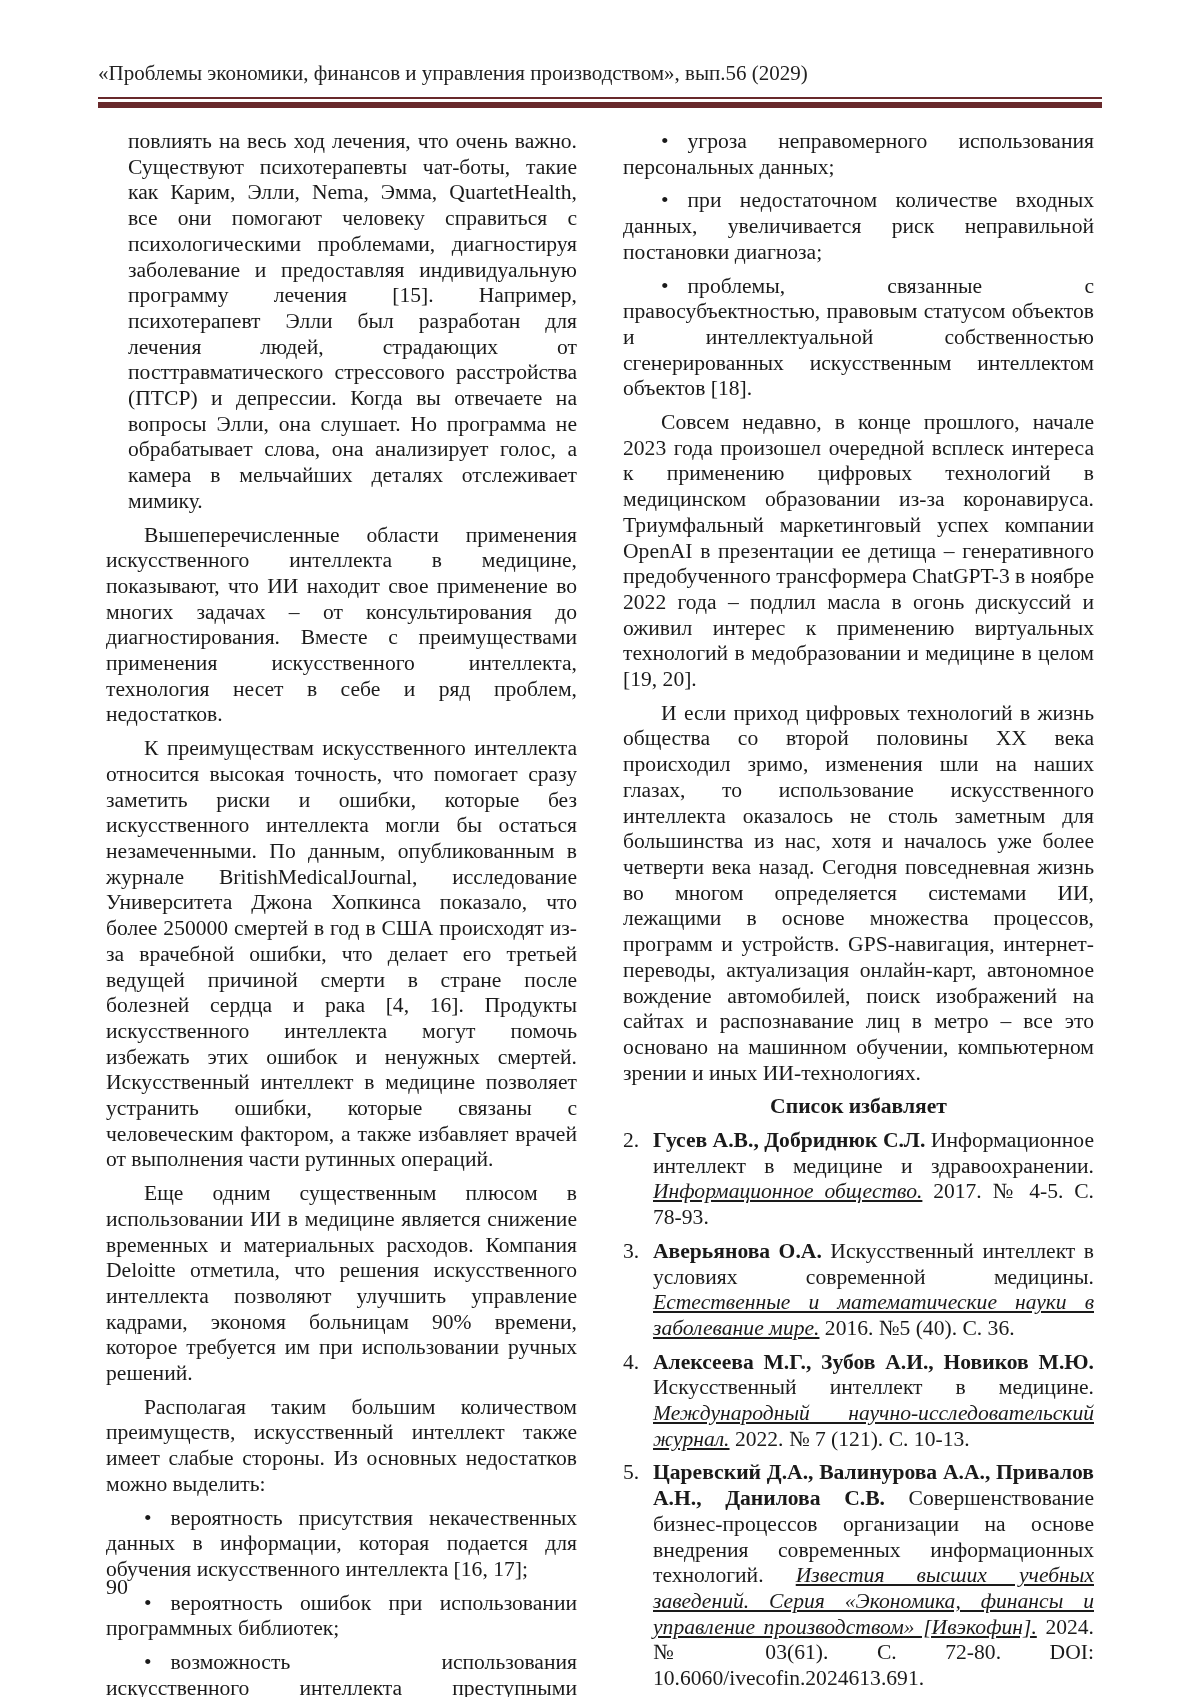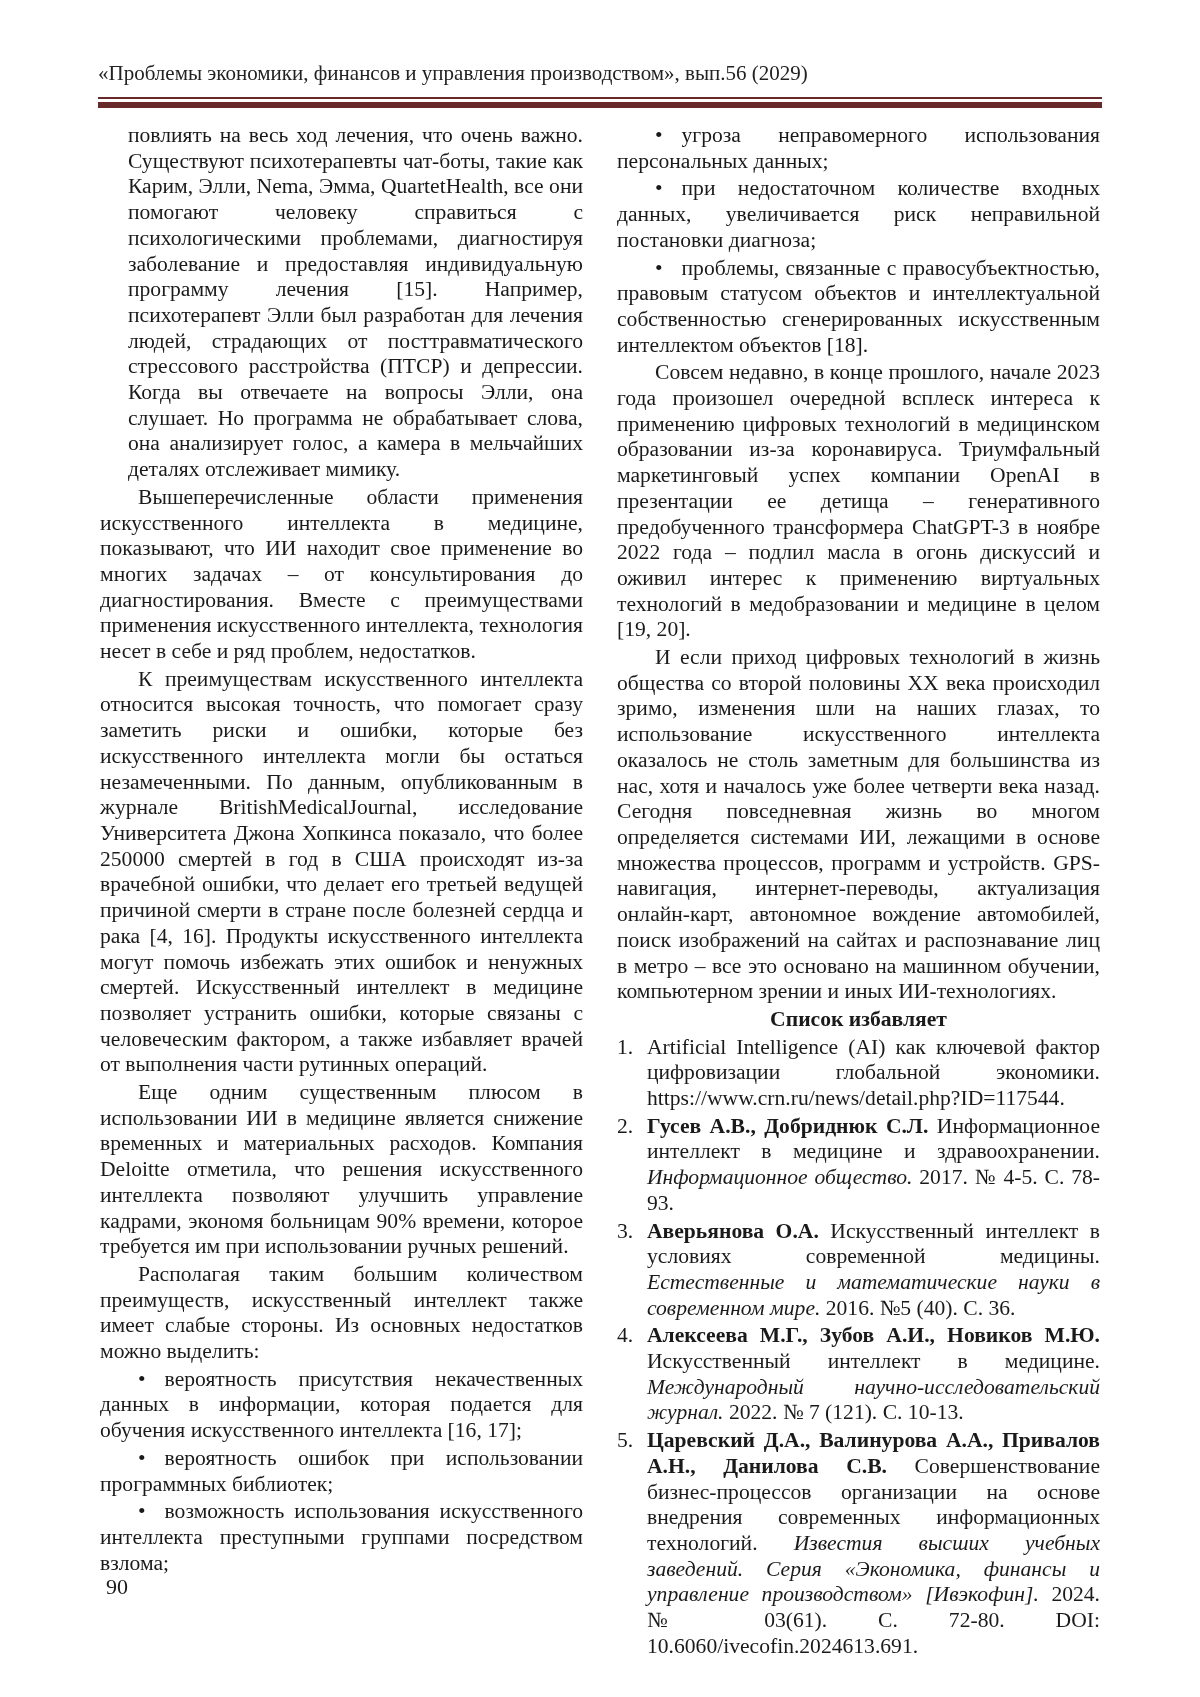--- a/index.html
+++ b/index.html
@@ -39,42 +39,42 @@
     display: flex;
     gap: 30px;
   }
   .col {
     width: 487px;
     font-size: 21.6px;
     line-height: 25.7px;
     text-align: justify;
     hyphens: auto;
   }
-  .col p { margin: 2px; padding: 0; }
+  .col p { margin: 8px; padding: 0; }
   p.para { text-indent: 38px; }
   p.continuation { margin-left: 30px; }
   p.bullet { text-indent: 38px; }
   .bullet-glyph { padding-right: 19px; }
   p.refs-heading {
     font-weight: 700;
     text-align: center;
     text-indent: 0;
   }
   p.reference {
     padding-left: 30px;
     text-indent: -30px;
     overflow-wrap: anywhere;
   }
   .ref-num {
     display: inline-block;
     width: 30px;
     text-indent: 0;
   }
   .seg-bold { font-weight: 700; }
-  .seg-italic { font-style: italic; }
+  .seg-italic { font-style: italic; text-decoration: underline; }
   .page-number {
     position: absolute;
     left: 106px;
     top: 1574px;
     font-size: 22px;
     line-height: 26px;
   }
 </style>
 </head>
 <body>
@@ -97,21 +97,20 @@
       <p class="bullet"><span class="bullet-glyph">•</span>вероятность ошибок при использовании программных библиотек;</p>
       <p class="bullet"><span class="bullet-glyph">•</span>возможность использования искусственного интеллекта преступными группами посредством взлома;</p>
     </div>
   <div class="col">
       <p class="bullet"><span class="bullet-glyph">•</span>угроза неправомерного использования персональных данных;</p>
       <p class="bullet"><span class="bullet-glyph">•</span>при недостаточном количестве входных данных, увеличивается риск неправильной постановки диагноза;</p>
       <p class="bullet"><span class="bullet-glyph">•</span>проблемы, связанные с правосубъектностью, правовым статусом объектов и интеллектуальной собственностью сгенерированных искусственным интеллектом объектов [18].</p>
       <p class="para">Совсем недавно, в конце прошлого, начале 2023 года произошел очередной всплеск интереса к применению цифровых технологий в медицинском образовании из-за коронавируса. Триумфальный маркетинговый успех компании OpenAI в презентации ее детища – генеративного предобученного трансформера ChatGPT-3 в ноябре 2022 года – подлил масла в огонь дискуссий и оживил интерес к применению виртуальных технологий в медобразовании и медицине в целом [19, 20].</p>
       <p class="para">И если приход цифровых технологий в жизнь общества со второй половины XX века происходил зримо, изменения шли на наших глазах, то использование искусственного интеллекта оказалось не столь заметным для большинства из нас, хотя и началось уже более четверти века назад. Сегодня повседневная жизнь во многом определяется системами ИИ, лежащими в основе множества процессов, программ и устройств. GPS-навигация, интернет-переводы, актуализация онлайн-карт, автономное вождение автомобилей, поиск изображений на сайтах и распознавание лиц в метро – все это основано на машинном обучении, компьютерном зрении и иных ИИ-технологиях.</p>
       <p class="refs-heading">Список избавляет</p>
-      <p class="reference"><span class="ref-num">1.</span><span class="seg-plain">Artificial Intelligence (AI) как ключевой фактор цифровизации глобальной экономики. https://www.crn.ru/news/detail.php?ID=117544.</span></p>
       <p class="reference"><span class="ref-num">2.</span><span class="seg-bold">Гусев А.В., Добриднюк С.Л.</span><span class="seg-plain"> Информационное интеллект в медицине и здравоохранении. </span><span class="seg-italic">Информационное общество.</span><span class="seg-plain"> 2017. № 4-5. С. 78-93.</span></p>
-      <p class="reference"><span class="ref-num">3.</span><span class="seg-bold">Аверьянова О.А.</span><span class="seg-plain"> Искусственный интеллект в условиях современной медицины. </span><span class="seg-italic">Естественные и математические науки в современном мире.</span><span class="seg-plain"> 2016. №5 (40). С. 36.</span></p>
+      <p class="reference"><span class="ref-num">3.</span><span class="seg-bold">Аверьянова О.А.</span><span class="seg-plain"> Искусственный интеллект в условиях современной медицины. </span><span class="seg-italic">Естественные и математические науки в заболевание мире.</span><span class="seg-plain"> 2016. №5 (40). С. 36.</span></p>
       <p class="reference"><span class="ref-num">4.</span><span class="seg-bold">Алексеева М.Г., Зубов А.И., Новиков М.Ю.</span><span class="seg-plain"> Искусственный интеллект в медицине. </span><span class="seg-italic">Международный научно-исследовательский журнал.</span><span class="seg-plain"> 2022. № 7 (121). С. 10-13.</span></p>
       <p class="reference"><span class="ref-num">5.</span><span class="seg-bold">Царевский Д.А., Валинурова А.А., Привалов А.Н., Данилова С.В.</span><span class="seg-plain"> Совершенствование бизнес-процессов организации на основе внедрения современных информационных технологий. </span><span class="seg-italic">Известия высших учебных заведений. Серия «Экономика, финансы и управление производством» [Ивэкофин].</span><span class="seg-plain"> 2024. № 03(61). С. 72-80. DOI: 10.6060/ivecofin.2024613.691.</span></p>
     </div>
 </div>
 
 <div class="page-number">90</div>
 
 </body></html>

